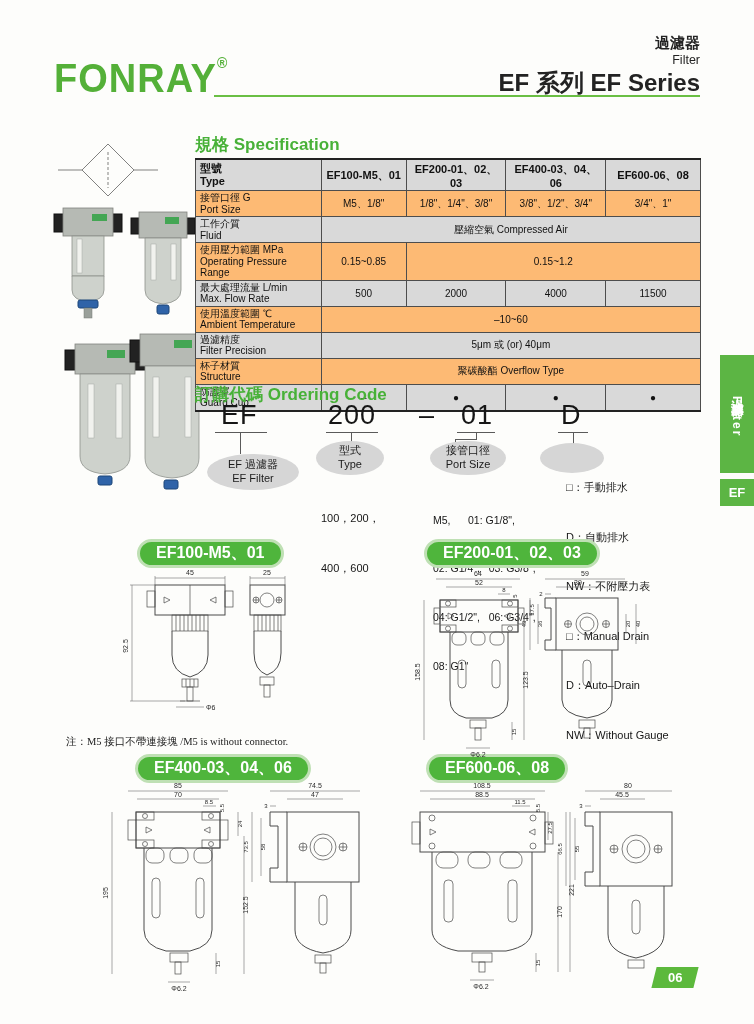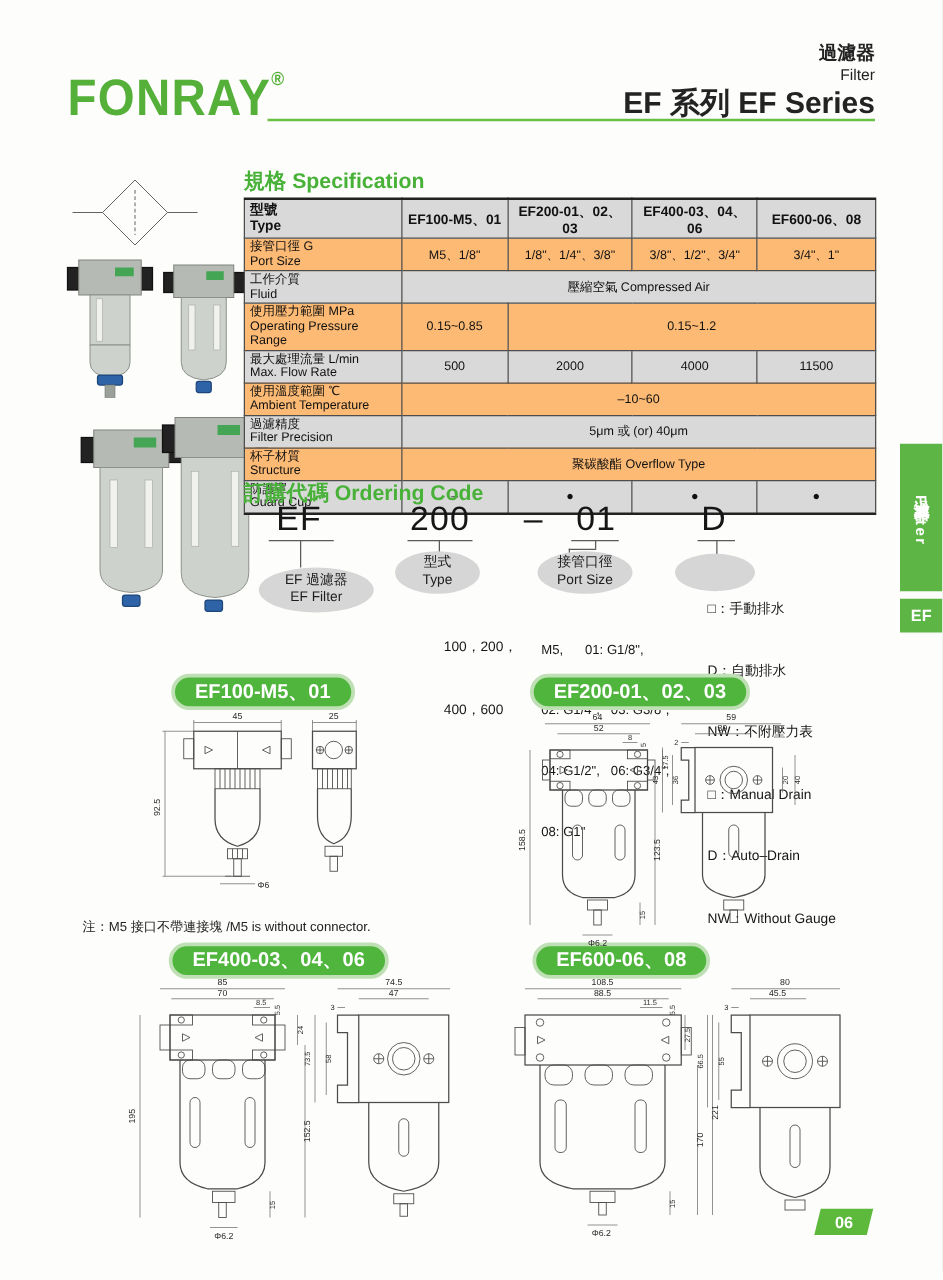--- a/index.html
+++ b/index.html
@@ -240,21 +240,21 @@
   <div class="oc-line" style="left:573px;top:432px;width:1px;height:13px;"></div>
 
   <div class="bubble" style="left:207px;top:454px;width:92px;height:36px;">
     <div>EF 過濾器</div>
     <div>EF Filter</div>
   </div>
   <div class="bubble" style="left:316px;top:441px;width:68px;height:34px;">
     <div>型式</div>
     <div>Type</div>
   </div>
-  <div class="oc-text" style="left:321px;top:477px;margin-left:34px;">
+  <div class="oc-text" style="left:321px;top:477px;">
     <div>100，200，</div>
     <div>400，600</div>
   </div>
   <div class="bubble" style="left:430px;top:441px;width:76px;height:34px;">
     <div>接管口徑</div>
     <div>Port Size</div>
   </div>
   <div class="oc-text small" style="left:433px;top:479px;">
     <div>M5,      01: G1/8",</div>
     <div>02: G1/4",   03: G3/8",</div>
@@ -330,21 +330,21 @@
         <line class="t" x1="262" y1="615" x2="262" y2="631"></line>
         <line class="t" x1="266" y1="615" x2="266" y2="631"></line>
         <line class="t" x1="270" y1="615" x2="270" y2="631"></line>
         <line class="t" x1="274" y1="615" x2="274" y2="631"></line>
         <line class="t" x1="278" y1="615" x2="278" y2="631"></line>
       <path class="o" d="M254,631 L254,653 Q254,670 267,675 Q281,670 281,653 L281,631"></path>
       <rect class="t" x="260" y="677" width="14" height="8"></rect>
       <rect class="t" x="264" y="685" width="6" height="12"></rect>
     </g>
   </svg>
-  <div class="note" style="left:66px;top:735px;">注：M5 接口不帶連接塊 /M5 is without connector.</div>
+  <div class="note" style="left:66px;top:735px;font-family:Liberation Serif, serif;">注：M5 接口不帶連接塊 /M5 is without connector.</div>
 
   <svg style="position:absolute;left:400px;top:566px;" width="310" height="200" viewBox="400 566 310 200">
     <g>
       <line class="d" x1="436" y1="579" x2="520" y2="579"></line>
         <text class="n" x="478" y="576" text-anchor="middle">64</text>
       <line class="d" x1="446" y1="587" x2="512" y2="587"></line>
         <text class="n" x="479" y="585" text-anchor="middle">52</text>
       <line class="d" x1="498" y1="594" x2="510" y2="594"></line>
         <text class="n6" x="504" y="592" text-anchor="middle">8</text>
       <text class="n6" x="517" y="596" text-anchor="middle" transform="rotate(-90 517 596)">5</text>

